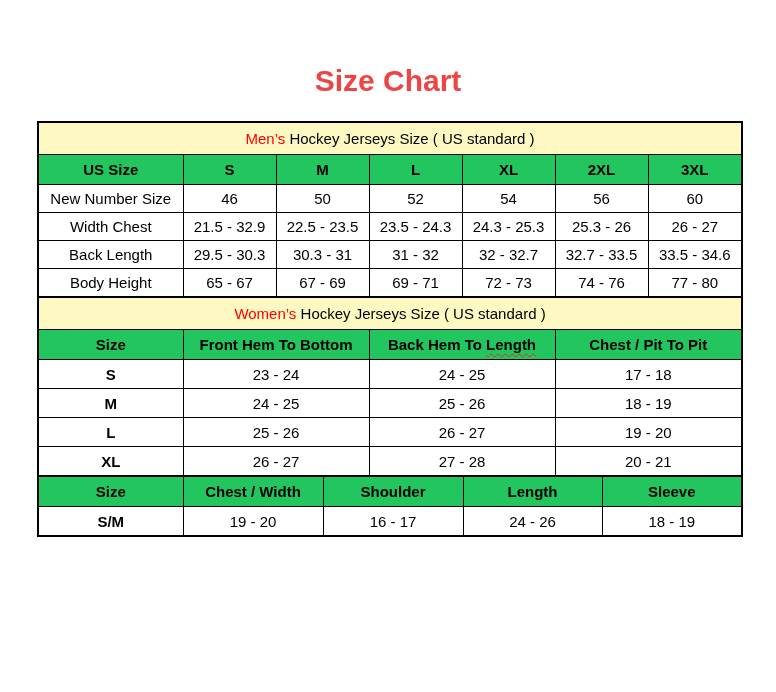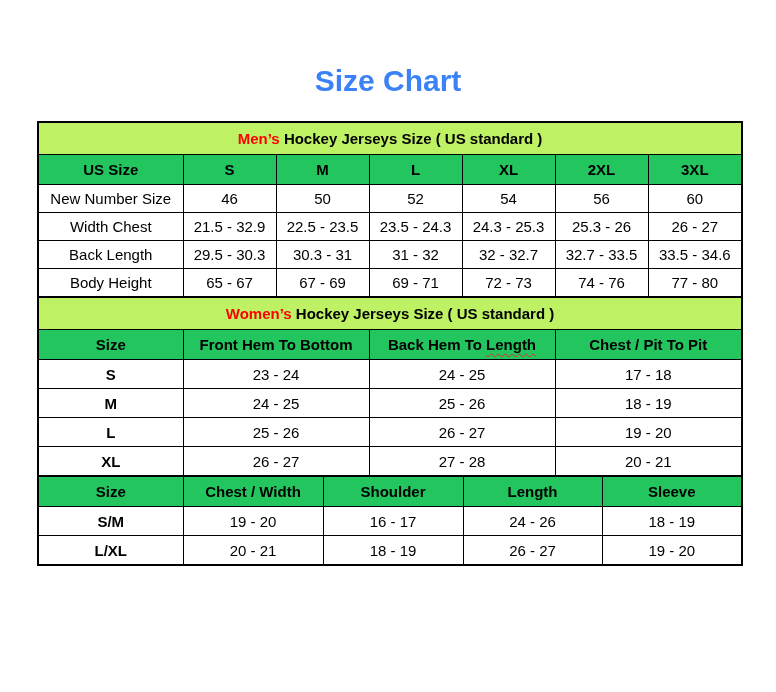--- a/index.html
+++ b/index.html
@@ -12,21 +12,21 @@
     height: 692px;
     overflow: hidden;
     font-family: "Liberation Sans", sans-serif;
     color: #000000;
   }
   .title {
     margin: 64px 0 0 0;
     text-align: center;
     font-size: 30px;
     font-weight: bold;
-    color: #3b82f6;
+    color: #ef4444;
     letter-spacing: 0px;
   }
   .chart-wrap {
     margin: 23px 0 0 37px;
     width: 704px;
   }
   table.sz {
     border-collapse: collapse;
     table-layout: fixed;
     width: 704px;
@@ -38,24 +38,24 @@
   table.sz td, table.sz th {
     border: 1px solid #000000;
     text-align: center;
     vertical-align: middle;
     font-size: 15px;
     padding: 0 2px;
     overflow: hidden;
     white-space: nowrap;
   }
   td.banner {
-    background: #bef264;
+    background: #fef9c3;
     height: 31px;
     font-size: 17px;
-    font-weight: bold;
+    font-weight: normal;
   }
   td.banner .red-word { color: #FF0000; }
   td.banner .rest { margin-left: 0.28em; }
   tr.head th {
     height: 29px;
     font-weight: bold;
     background: #22c55e;
   }
   tr.datarow td { height: 27px; }
   tr.datarow-w td { height: 28px; }
@@ -205,24 +205,17 @@
           <th>Length</th>
           <th>Sleeve</th>
         </tr>
         <tr class="datarow-w">
           <td class="lbl-bold">S/M</td>
           <td>19 - 20</td>
           <td>16 - 17</td>
           <td>24 - 26</td>
           <td>18 - 19</td>
         </tr>
-        <tr class="datarow-w">
-          <td class="lbl-bold">L/XL</td>
-          <td>20 - 21</td>
-          <td>18 - 19</td>
-          <td>26 - 27</td>
-          <td>19 - 20</td>
-        </tr>
       </tbody>
     </table>
 
   </div>
 </div>
 
 </body></html>

